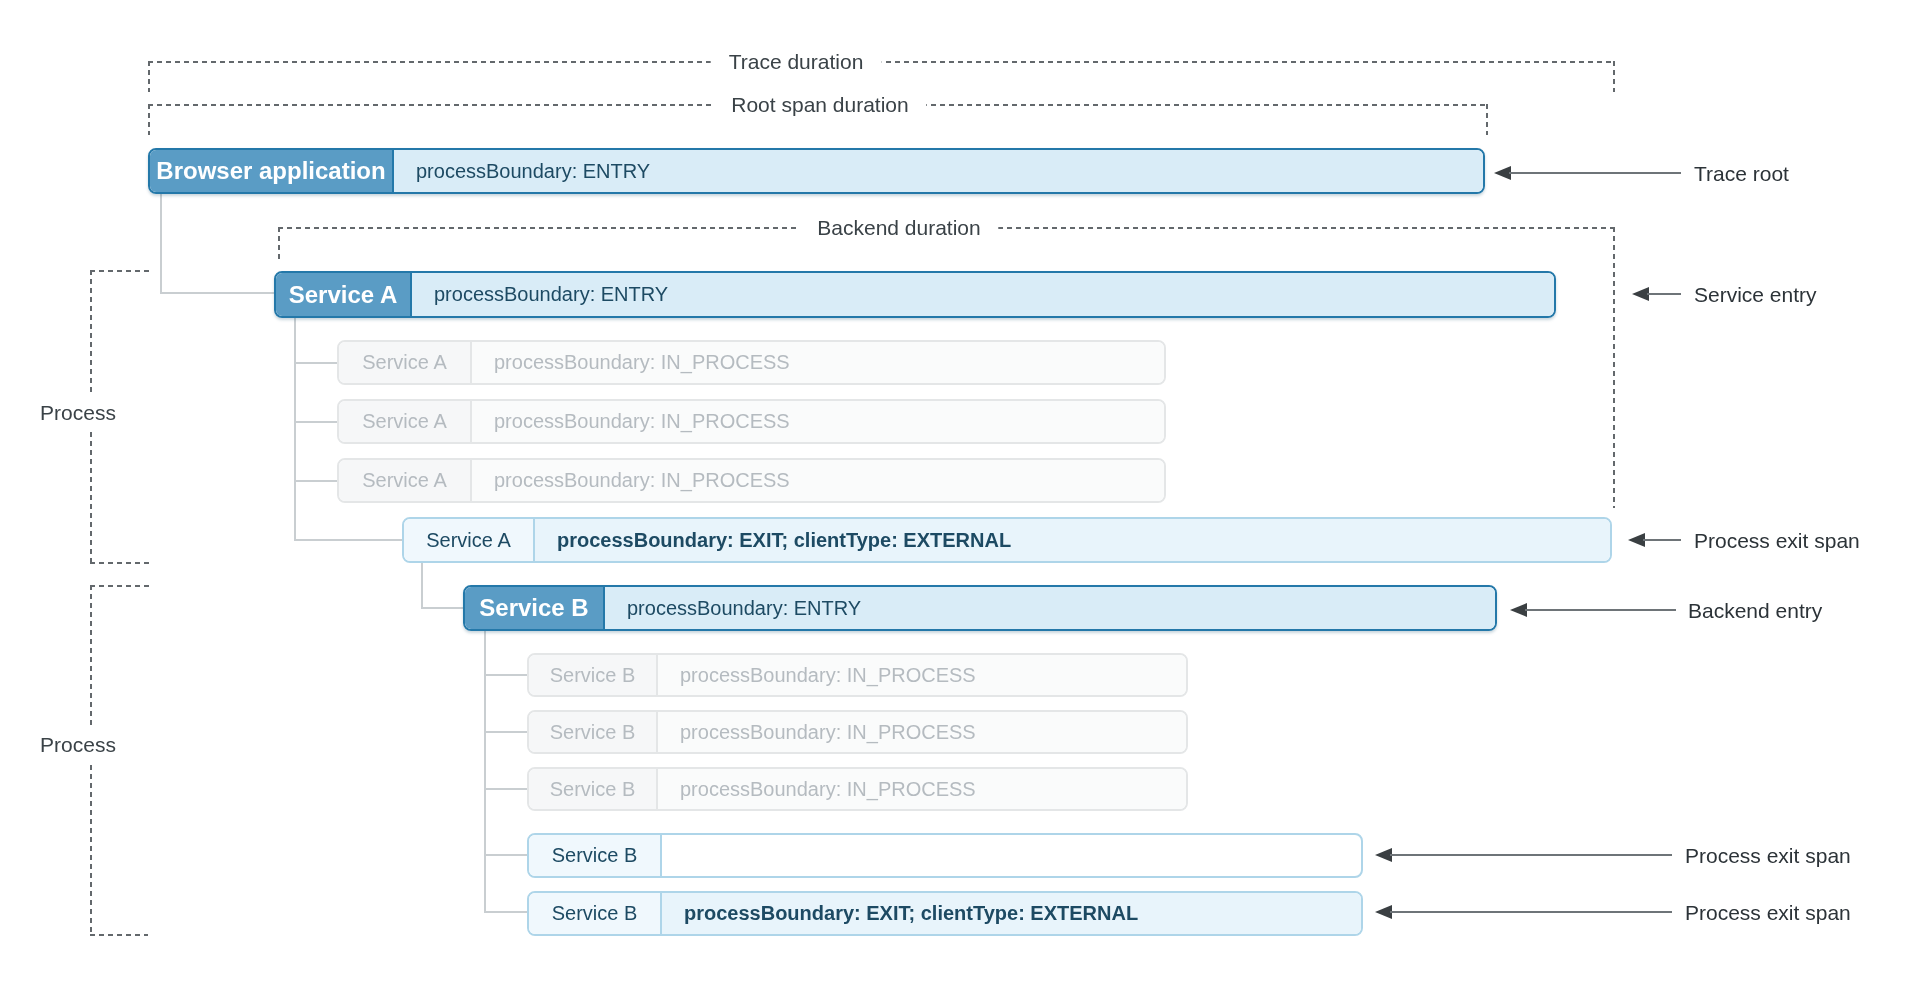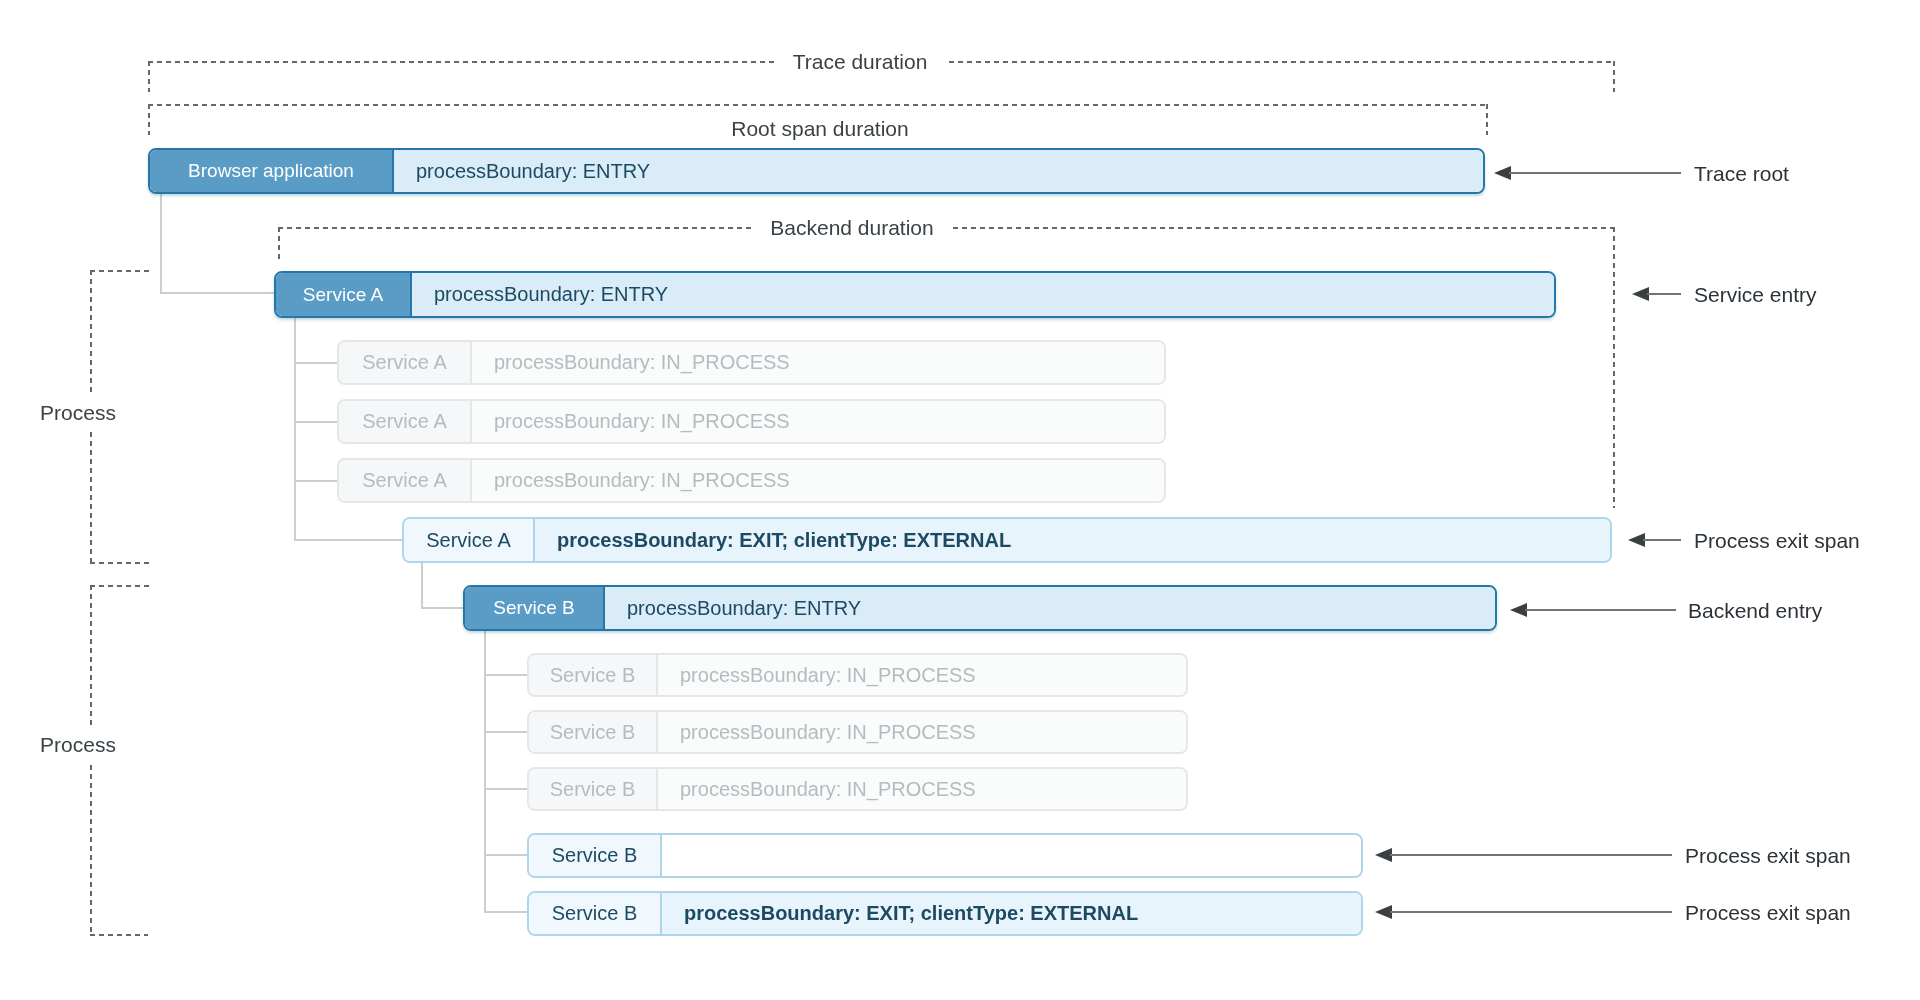--- a/index.html
+++ b/index.html
@@ -10,21 +10,21 @@
     overflow:hidden;
   }
 
   
   .row { position:absolute; display:flex; border-radius:8px; overflow:hidden; box-sizing:border-box; }
   .row .cell { display:flex; align-items:center; box-sizing:border-box; white-space:nowrap; }
   .row .label { justify-content:center; font-size:20px; flex:0 0 auto; }
   .row .body { flex:1 1 auto; padding-left:22px; font-size:20px; }
 
   .row.entry { border:2px solid var(--entry-border,#2478a9); box-shadow:0 2px 3px rgba(40,90,120,.25); }
-  .row.entry .label { background:var(--entry-label-bg,#5a9cc5); color:var(--entry-label-text,#ffffff); font-weight:400; font-size:19px; border-right:2px solid var(--entry-border,#2478a9); }
+  .row.entry .label { background:var(--entry-label-bg,#5a9cc5); color:var(--entry-label-text,#ffffff); font-weight:700; font-size:24px; border-right:2px solid var(--entry-border,#2478a9); }
   .row.entry .body { background:var(--entry-body-bg,#d9ecf7); color:var(--span-text,#1d4a63); }
 
   .row.exit { border:2px solid var(--exit-border,#aed5e9); }
   .row.exit .label { background:var(--exit-label-bg,#f0f8fd); color:var(--span-text,#1d4a63); border-right:2px solid var(--exit-border,#aed5e9); }
   .row.exit .body { background:var(--exit-body-bg,#e8f4fb); color:var(--span-text,#1d4a63);font-weight:bold; }
 
   .row.inproc { border:2px solid var(--inproc-border,#e4e6e7); }
   .row.inproc .label { background:var(--inproc-label-bg,#f6f7f8); color:var(--inproc-text,#b5bbc0); border-right:2px solid var(--inproc-border,#e4e6e7); }
   .row.inproc .body { background:var(--inproc-body-bg,#fafbfb); color:var(--inproc-text,#b5bbc0); }
 
@@ -59,23 +59,23 @@
   <div class="dline-v" style="left:1613px; top:61px; height:31px;"></div>
 
   <div class="dline-h" style="left:148px; top:104px; width:1340px;"></div>
   <div class="dline-v" style="left:148px; top:104px; height:31px;"></div>
   <div class="dline-v" style="left:1486px; top:104px; height:31px;"></div>
 
   <div class="dline-h" style="left:278px; top:227px; width:1337px;"></div>
   <div class="dline-v" style="left:278px; top:227px; height:36px;"></div>
   <div class="dline-v" style="left:1613px; top:227px; height:281px;"></div>
 
-  <div class="float-label" style="left:860px; top:62px;">Trace duration</div>
-  <div class="float-label" style="left:820px; top:105px;margin-top:24px;">Root span duration</div>
-  <div class="float-label" style="left:852px; top:228px;">Backend duration</div>
+  <div class="float-label" style="left:796px; top:62px;">Trace duration</div>
+  <div class="float-label" style="left:820px; top:105px;">Root span duration</div>
+  <div class="float-label" style="left:899px; top:228px;">Backend duration</div>
 
   <div class="dline-h" style="left:90px; top:270px; width:62px;"></div>
   <div class="dline-v" style="left:90px; top:270px; height:293px;"></div>
   <div class="dline-h" style="left:90px; top:562px; width:62px;"></div>
   <div class="float-label" style="left:78px; top:413px;">Process</div>
 
   <div class="dline-h" style="left:90px; top:585px; width:62px;"></div>
   <div class="dline-v" style="left:90px; top:585px; height:350px;"></div>
   <div class="dline-h" style="left:90px; top:934px; width:58px;"></div>
   <div class="float-label" style="left:78px; top:745px;">Process</div>

